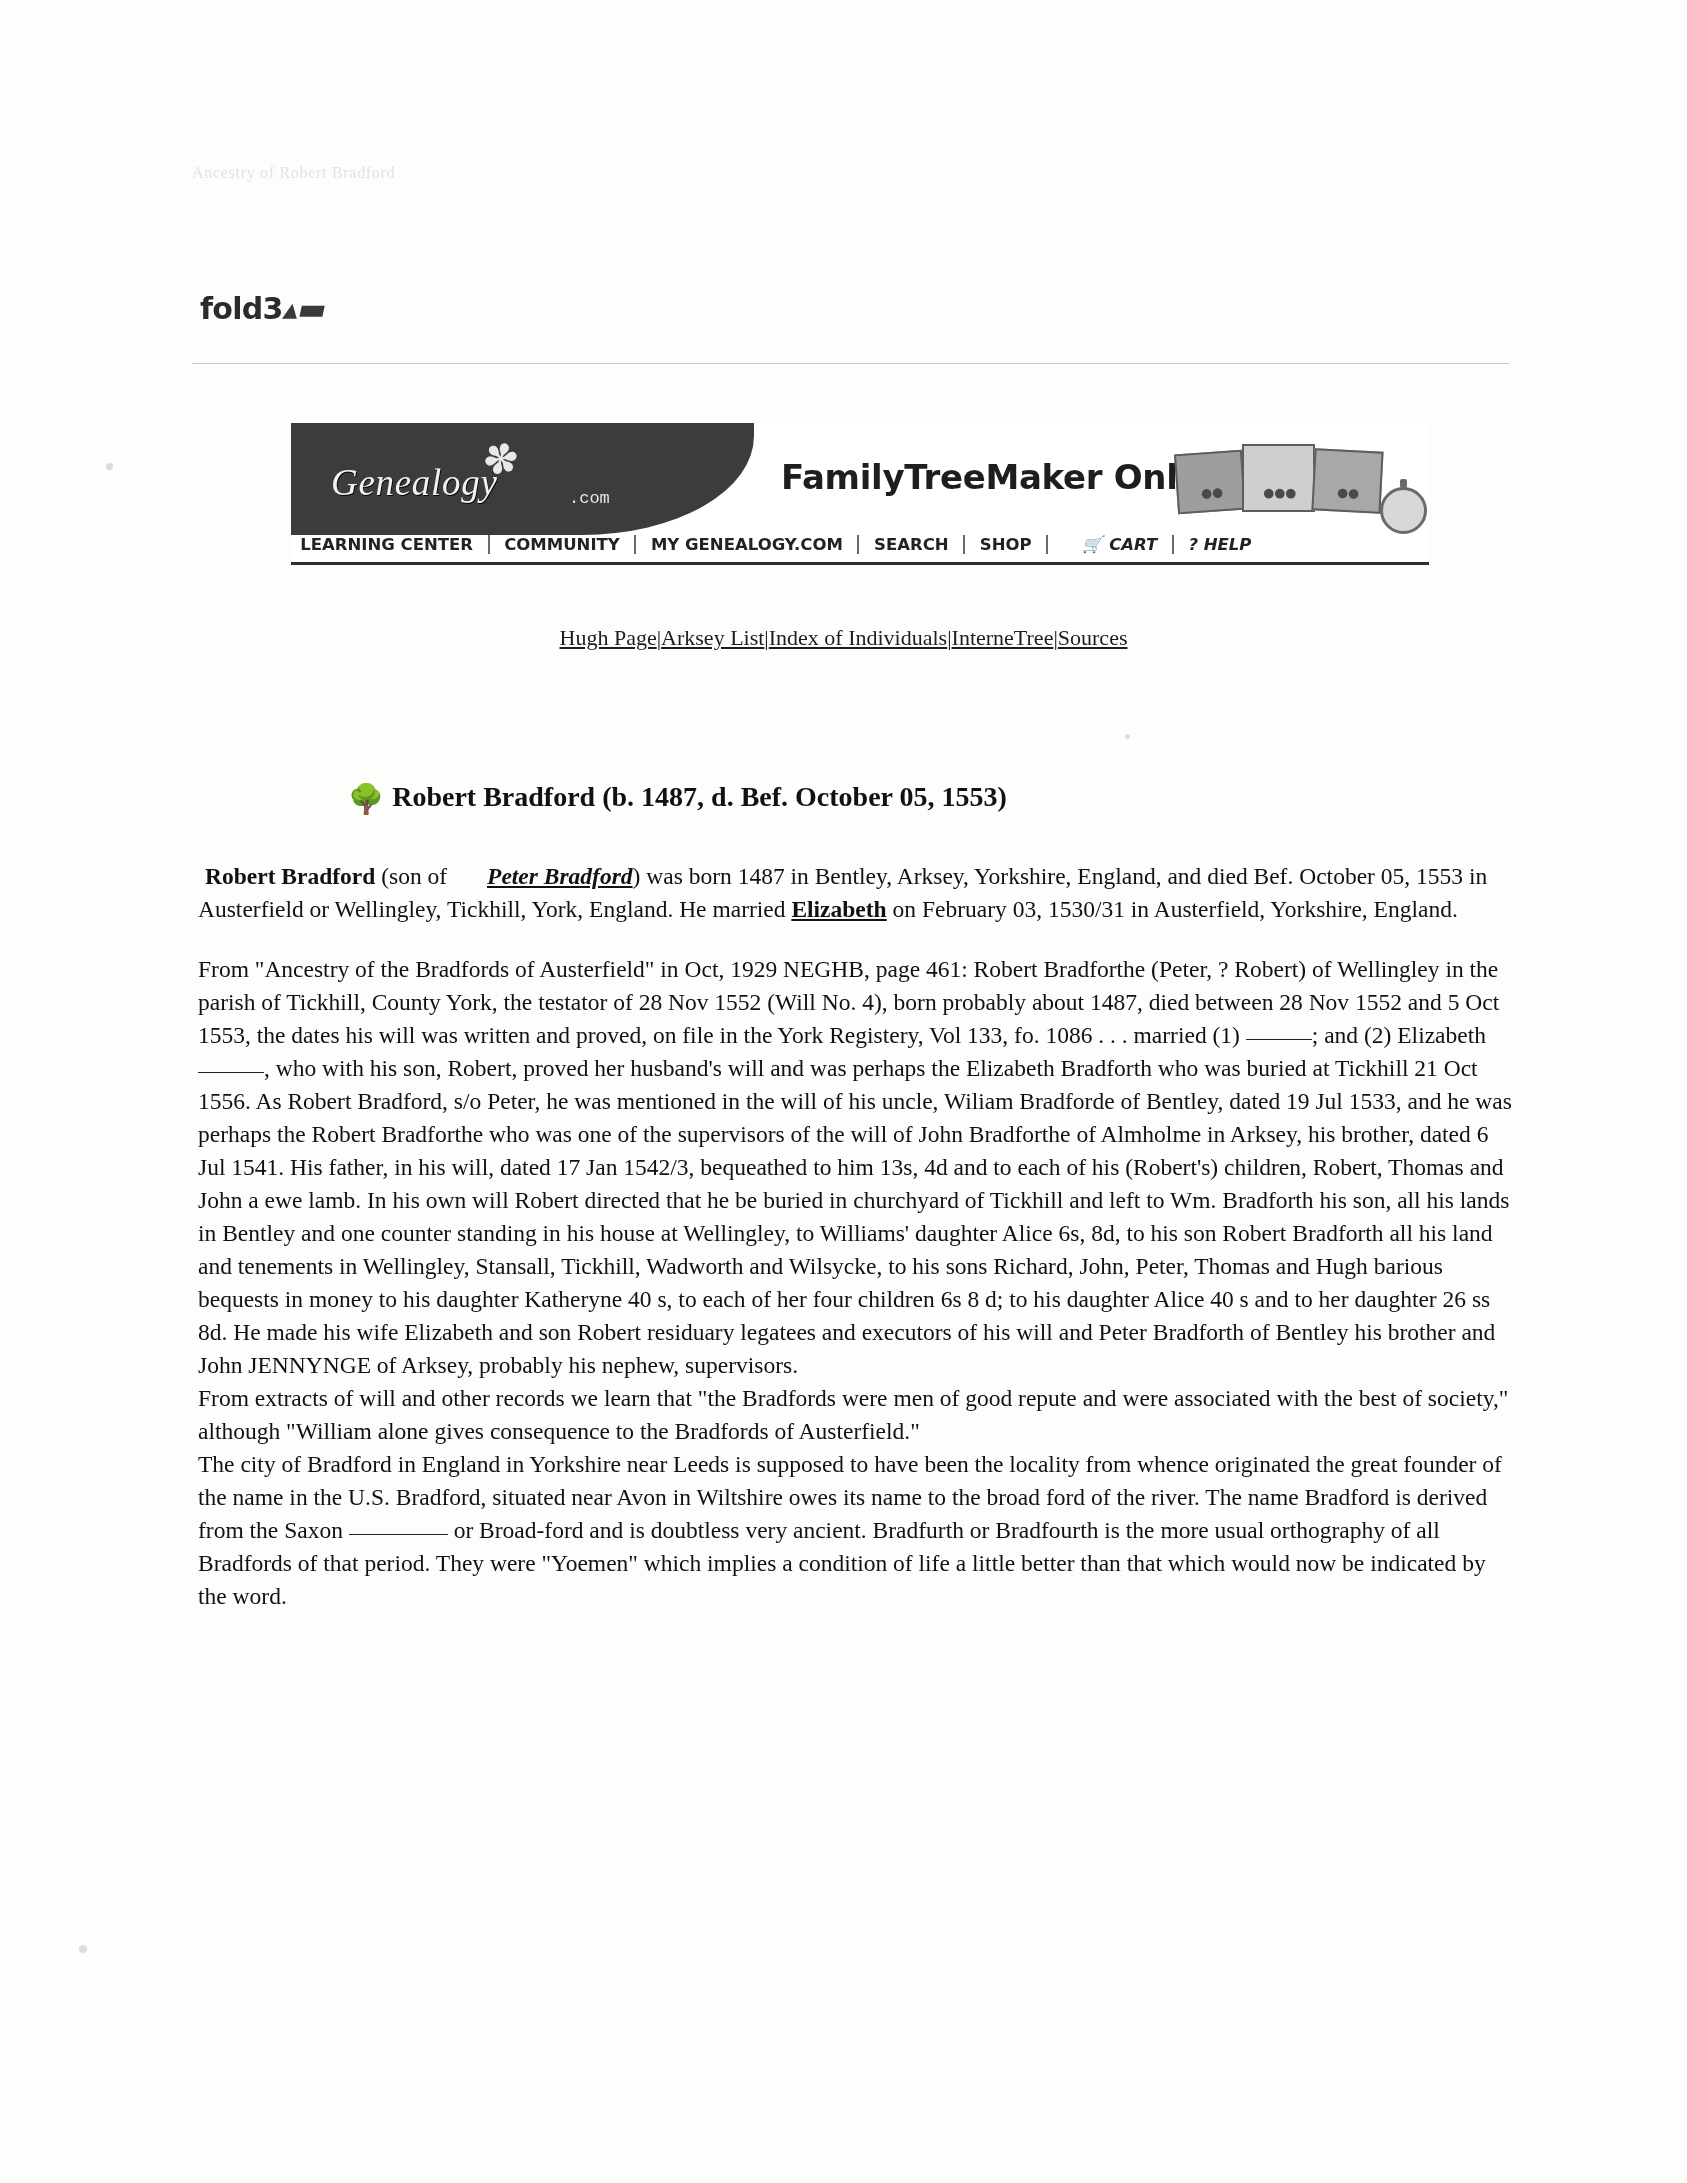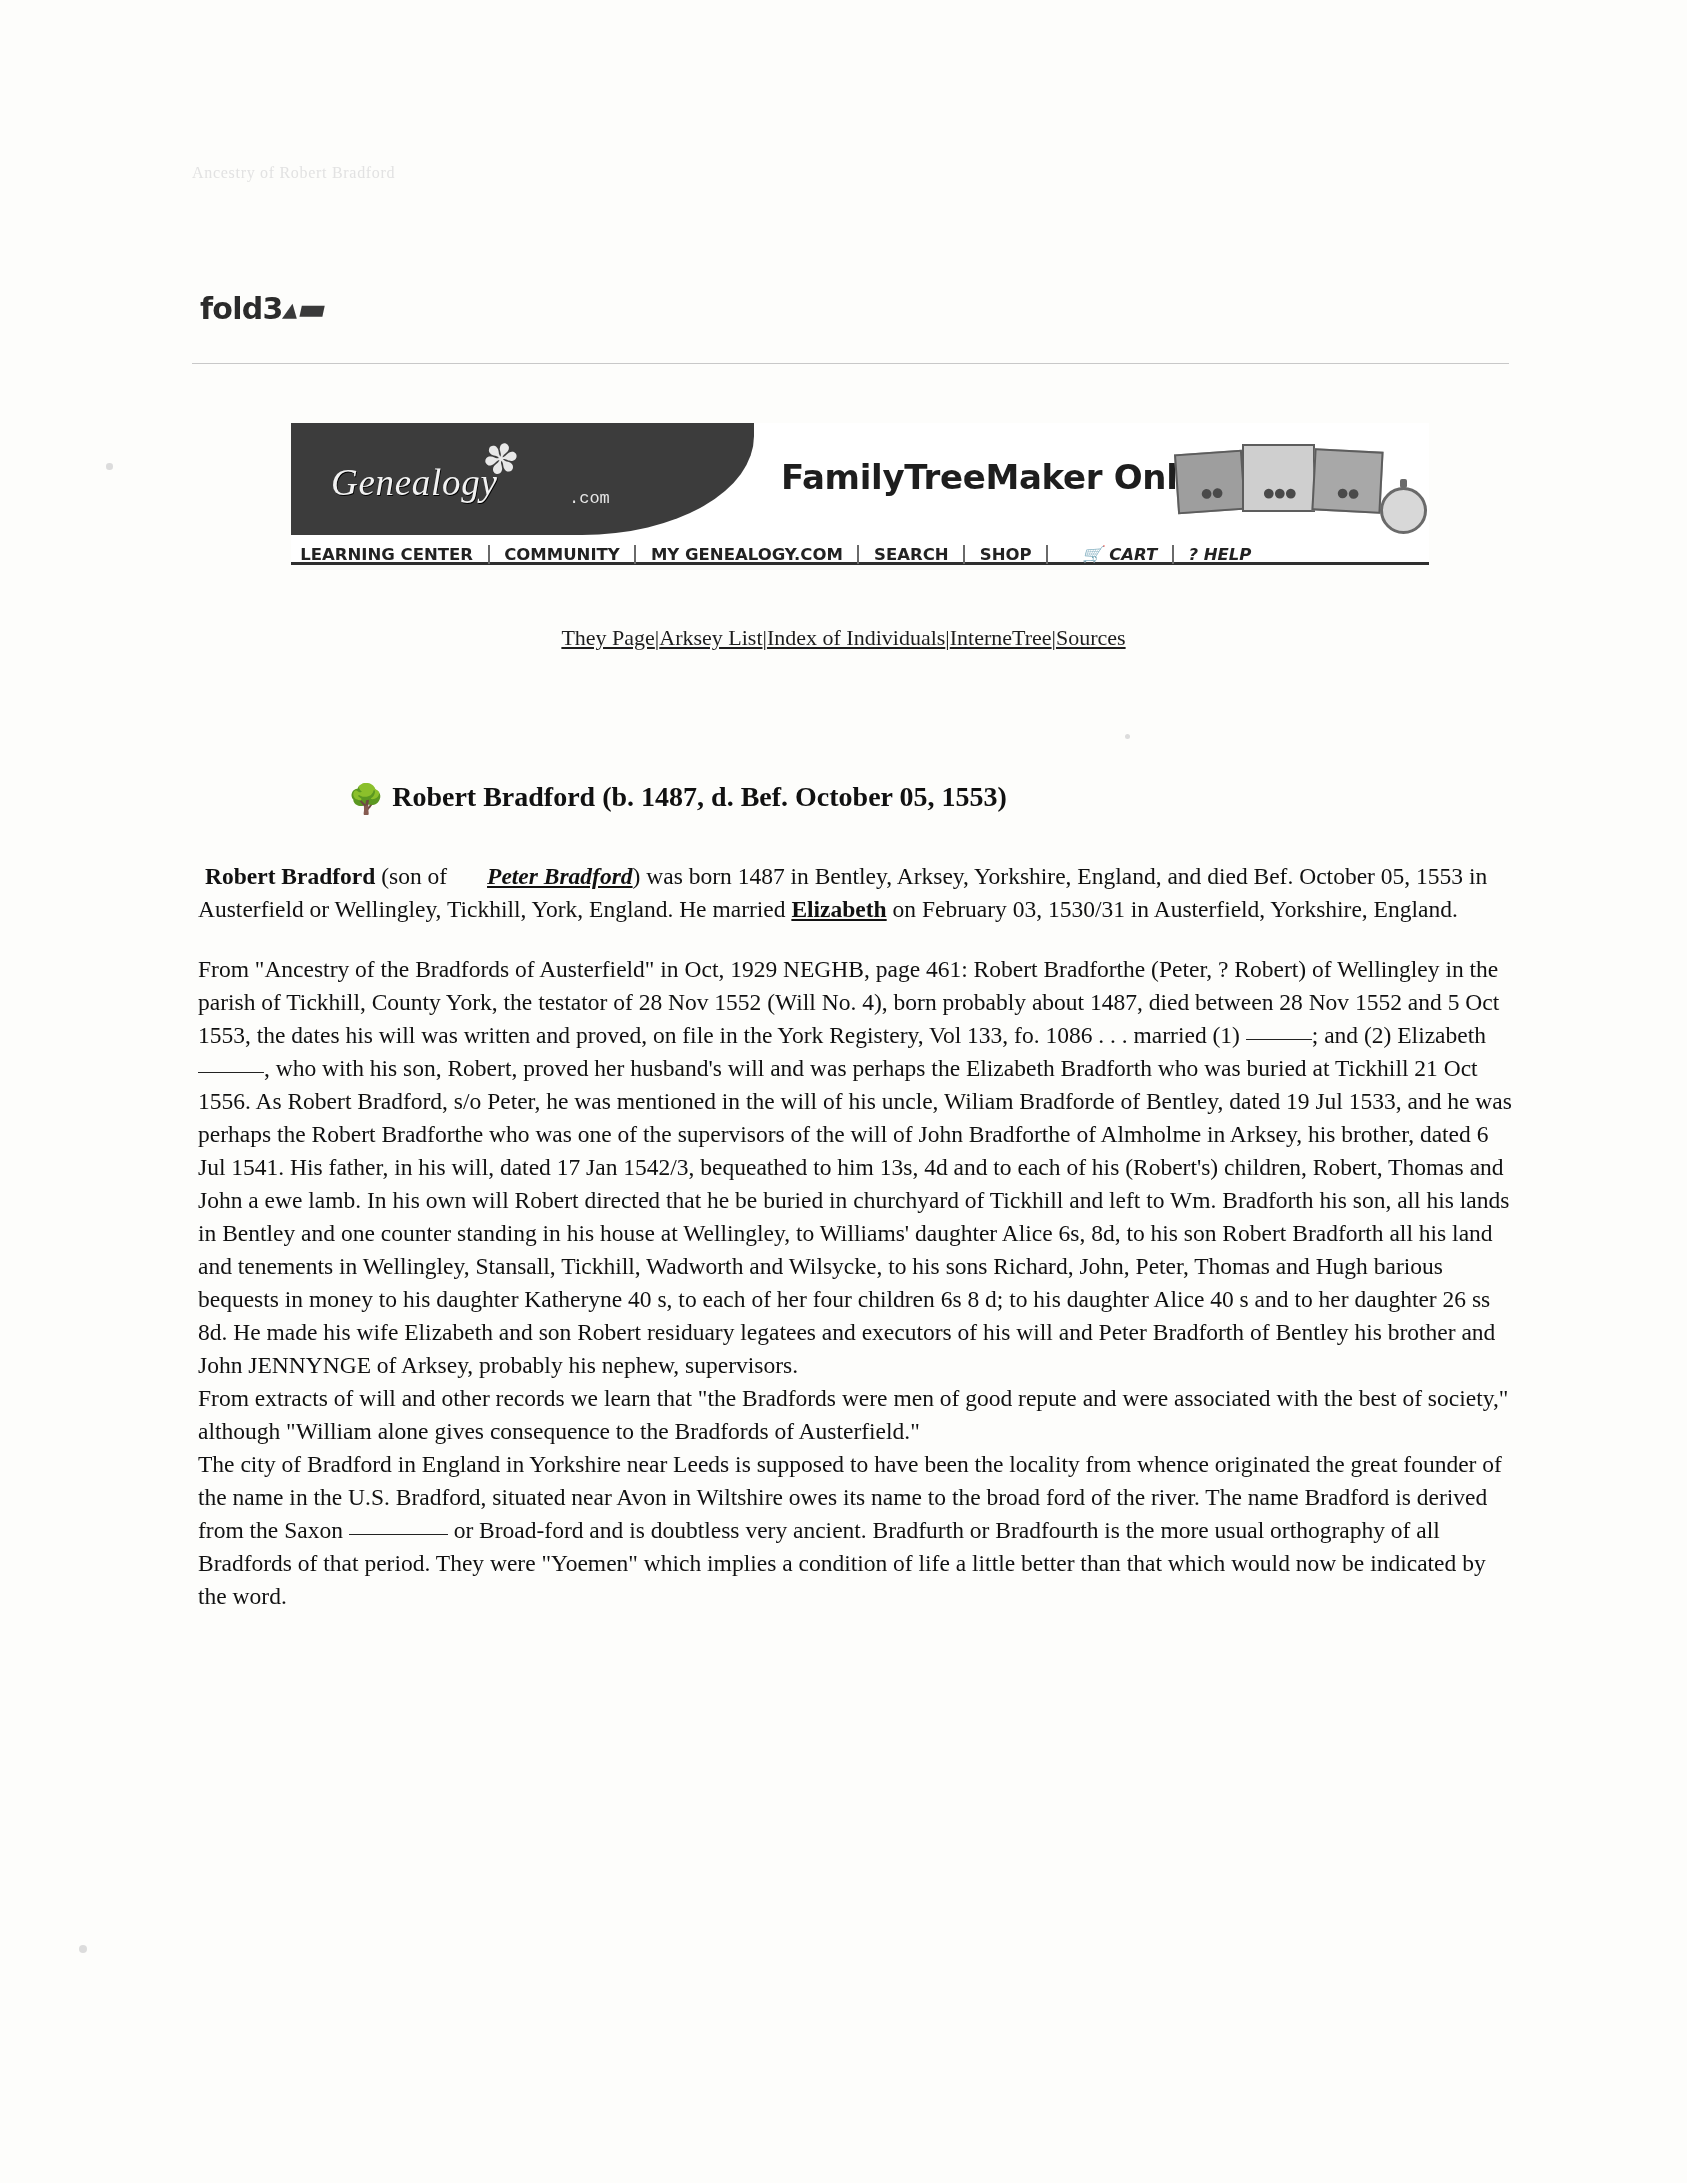--- a/index.html
+++ b/index.html
@@ -166,21 +166,21 @@
     left: 17px;
     top: -10.6px;
     width: 6.6px;
     height: 9.3px;
     background: #6a6a6a;
     border-radius: 2px;
   }
   .navbar {
     position: absolute;
     left: 0;
-    top: 116px;
+    top: 106px;
     width: 1138px;
     height: 30px;
     display: flex;
     align-items: center;
     font-family: "DejaVu Sans", sans-serif;
     font-size: 16.5px;
     font-weight: bold;
     color: #222;
   }
   .navbar .nav-item {
@@ -325,21 +325,21 @@
         <span>CART</span>
       </div>
       <div class="nav-item last nav-italic">
         <span>?</span>
         <span>HELP</span>
       </div>
     </div>
   </div>
 
   <div class="linkrow">
-    <a href="#">They Page</a><span class="sep">|</span><a href="#">Arksey List</a><span class="sep">|</span><a href="#">Index of Individuals</a><span class="sep">|</span><a href="#">InterneTree</a><span class="sep">|</span><a href="#">Sources</a>
+    <a href="#">Hugh Page</a><span class="sep">|</span><a href="#">Arksey List</a><span class="sep">|</span><a href="#">Index of Individuals</a><span class="sep">|</span><a href="#">InterneTree</a><span class="sep">|</span><a href="#">Sources</a>
   </div>
 
   <div class="page-heading">
     <span class="tree-icon">🌳</span><span>Robert Bradford (b. 1487, d. Bef. October 05, 1553)</span>
   </div>
 
   <div class="content">
 
     <p class="para"><b>Robert Bradford</b><span> (son of </span><span class="u-bold-italic">Peter Bradford</span><span>) was born 1487 in Bentley, Arksey, Yorkshire, England, and died Bef. October 05, 1553 in Austerfield or Wellingley, Tickhill, York, England. He married </span><span class="u-bold">Elizabeth</span><span> on February 03, 1530/31 in Austerfield, Yorkshire, England.</span></p>
 

